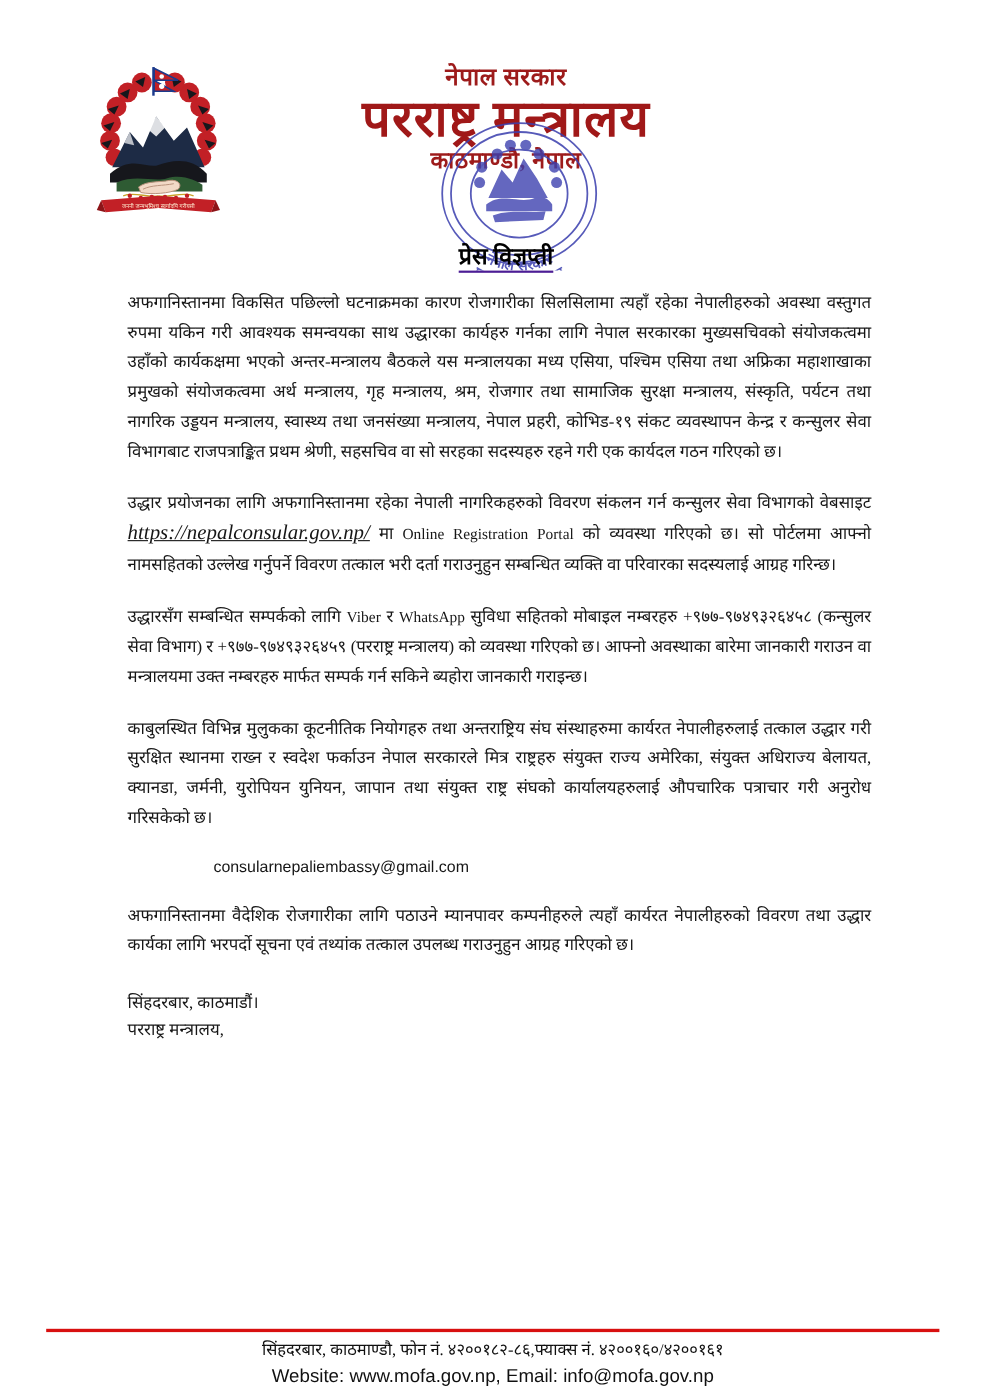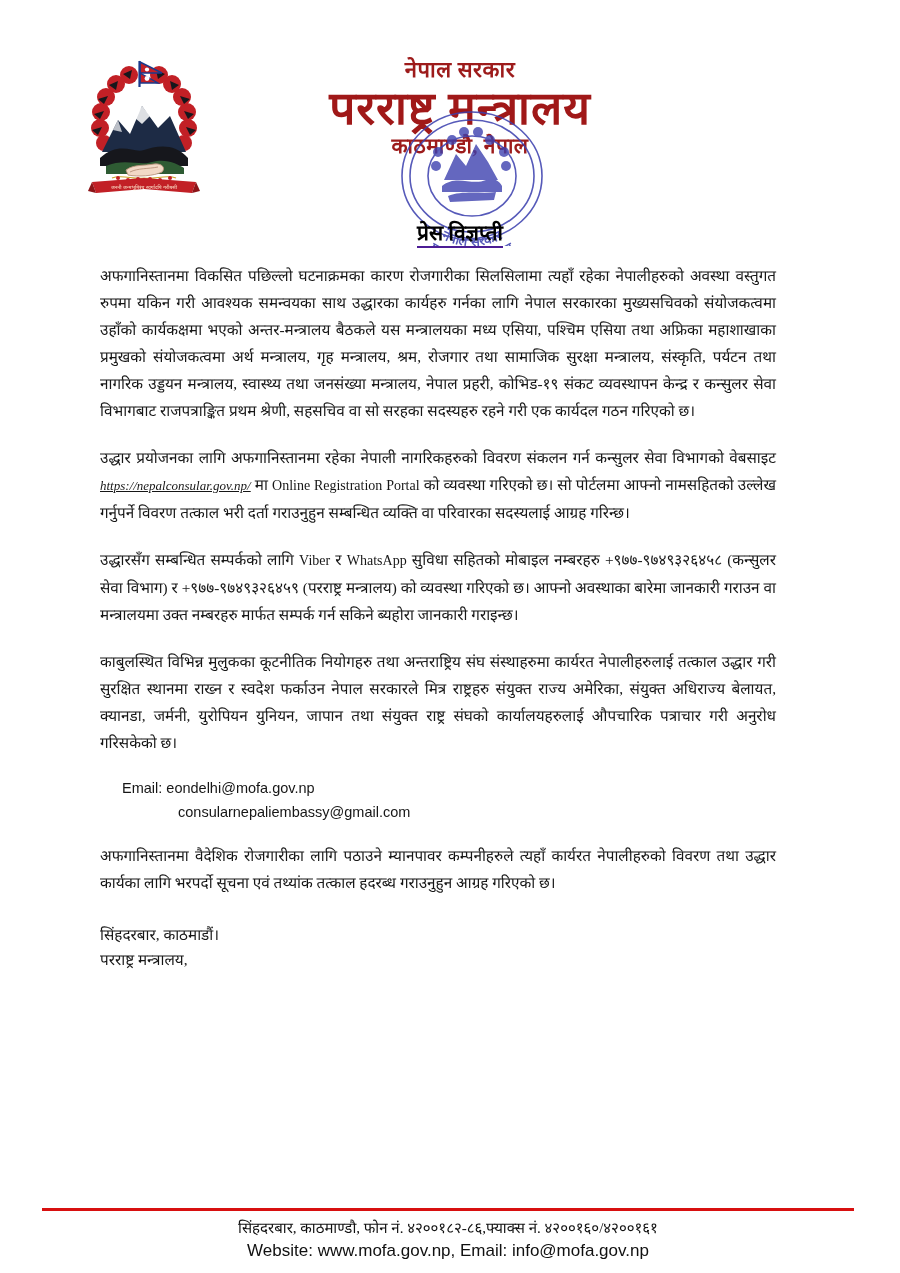--- a/index.html
+++ b/index.html
@@ -97,21 +97,21 @@
     font-size: 21px;
     font-weight: bold;
     color: #000000;
     border-bottom: 2px solid #4c1d95;
     padding-bottom: 1px;
   }
 
   
   .body-wrap {
     position: absolute;
-    left: 100px;
+    left: 116px;
     top: 262px;
     width: 676px;
   }
 
   p.para {
     margin: 0 0 20px 0;
     font-family: "Liberation Serif", "DejaVu Serif", serif;
     font-size: 15.3px;
     line-height: 27px;
     text-align: justify;
@@ -123,21 +123,21 @@
   .latin {
     font-family: "Liberation Serif", "DejaVu Serif", serif;
     font-size: 14px;
     margin-top: 16px;
   }
   a.weblink, .weblink {
     font-style: italic;
     text-decoration: underline;
     color: #161616;
     font-family: "Liberation Serif", "DejaVu Serif", serif;
-    font-size: 13px;
+    font-size: 19px;
   }
 
   
   .contact-block {
     margin: 14px 0 18px 22px;
     font-family: "Liberation Sans", "DejaVu Sans", sans-serif;
     font-size: 14.5px;
     line-height: 24px;
     color: #161616;
   }
@@ -320,28 +320,24 @@
     </p>
 
     <p class="para">
       <span>उद्धारसँग सम्बन्धित सम्पर्कको लागि </span><span class="latin">Viber</span><span> र </span><span class="latin">WhatsApp</span><span> सुविधा सहितको मोबाइल नम्बरहरु +९७७-९७४९३२६४५८ (कन्सुलर सेवा विभाग) र +९७७-९७४९३२६४५९ (परराष्ट्र मन्त्रालय) को व्यवस्था गरिएको छ।  आफ्नो अवस्थाका बारेमा जानकारी गराउन वा मन्त्रालयमा उक्त नम्बरहरु मार्फत सम्पर्क गर्न सकिने ब्यहोरा जानकारी गराइन्छ।</span>
     </p>
 
     <p class="para">काबुलस्थित विभिन्न मुलुकका कूटनीतिक नियोगहरु तथा अन्तराष्ट्रिय संघ संस्थाहरुमा कार्यरत नेपालीहरुलाई तत्काल उद्धार गरी सुरक्षित स्थानमा राख्न र स्वदेश फर्काउन नेपाल सरकारले मित्र राष्ट्रहरु संयुक्त राज्य अमेरिका, संयुक्त अधिराज्य बेलायत, क्यानडा, जर्मनी, युरोपियन युनियन, जापान तथा संयुक्त राष्ट्र संघको कार्यालयहरुलाई औपचारिक पत्राचार गरी अनुरोध गरिसकेको छ।</p>
 
 
     <div class="contact-block">
-      <div>
-        <span>Email:</span>
-        <span>eondelhi@mofa.gov.np</span>
-      </div>
       <span class="indent">consularnepaliembassy@gmail.com</span>
     </div>
 
-    <p class="para">अफगानिस्तानमा वैदेशिक रोजगारीका लागि पठाउने म्यानपावर कम्पनीहरुले त्यहाँ कार्यरत नेपालीहरुको विवरण तथा उद्धार कार्यका लागि भरपर्दो सूचना एवं तथ्यांक तत्काल हदरब्ध गराउनुहुन आग्रह गरिएको छ।</p>
+    <p class="para">अफगानिस्तानमा वैदेशिक रोजगारीका लागि पठाउने म्यानपावर कम्पनीहरुले त्यहाँ कार्यरत नेपालीहरुको विवरण तथा उद्धार कार्यका लागि भरपर्दो सूचना एवं तथ्यांक तत्काल उपलब्ध गराउनुहुन आग्रह गरिएको छ।</p>
 
     <div class="signature">
       <div>सिंहदरबार, काठमाडौं।</div>
       <div>परराष्ट्र मन्त्रालय,</div>
     </div>
   </div>
 
   <div class="footer">
     <div class="footer-rule"></div>
     <div class="footer-line1">सिंहदरबार, काठमाण्डौ, फोन नं. ४२००१८२-८६,फ्याक्स नं. ४२००१६०/४२००१६१</div>

